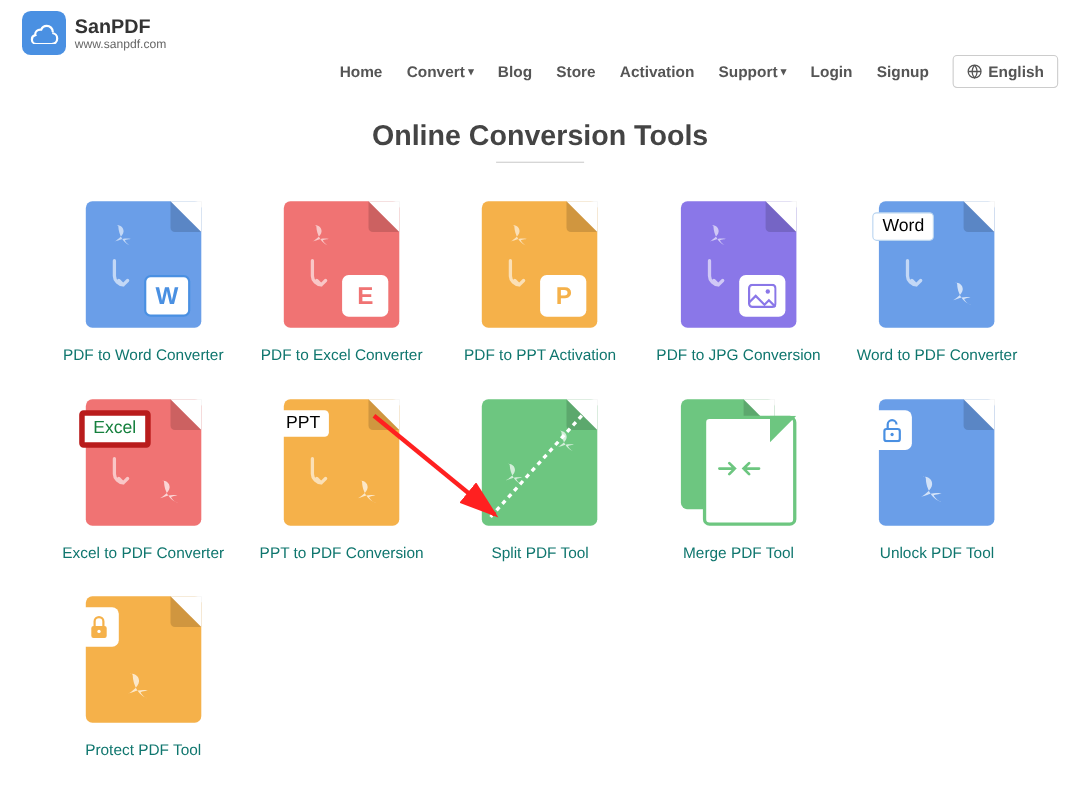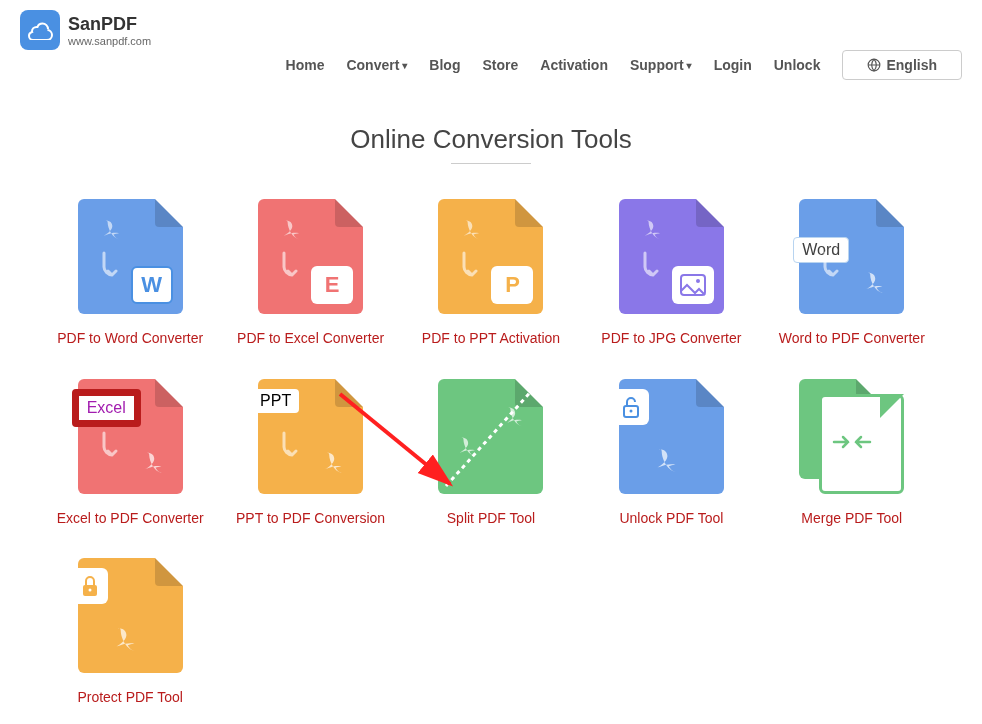--- a/index.html
+++ b/index.html
@@ -8,32 +8,32 @@
     
     .header { display: flex; align-items: flex-start; padding: 10px 20px; flex-direction: column; }
     .logo-area { display: flex; align-items: center; gap: 8px; }
     .logo-icon { width: 40px; height: 40px; background: #4a90e2; border-radius: 8px; display: flex; align-items: center; justify-content: center; }
     .logo-text { display: flex; flex-direction: column; }
     .logo-title { font-size: 18px; font-weight: bold; color: #333; }
     .logo-url { font-size: 11px; color: #666; }
     
     .nav { margin-left: auto; display: flex; align-items: center; gap: 22px; }
     .nav a { color: #555; text-decoration: none; font-size: 14px; cursor: pointer; display: flex; align-items: center; gap: 3px; font-weight: bold; }
-    .nav .lang-btn { border: 1px solid #ccc; border-radius: 4px; padding: 6px 24px; display: flex; align-items: center; gap: 5px; }
+    .nav .lang-btn { border: 1px solid #ccc; border-radius: 4px; padding: 6px 12px; display: flex; align-items: center; gap: 5px; }
     .chevron { font-size: 10px; }
     
     
-    .page-title { text-align: center; font-size: 26px; color: #444; margin: 34px 0 5px; font-weight: 400; }
+    .page-title { text-align: center; font-size: 26px; color: #444; margin: 18px 0 5px; font-weight: 700; }
     .title-underline { width: 80px; height: 1px; background: #ccc; margin: 8px auto 35px; }
     
     
     .grid { display: grid; grid-template-columns: repeat(5, 1fr); gap: 30px 20px; padding: 0 50px; }
     .tool-card { display: flex; flex-direction: column; align-items: center; cursor: pointer; }
     .tool-icon { width: 105px; height: 115px; position: relative; margin-bottom: 15px; }
-    .tool-label { text-align: center; font-size: 14px; color: #b91c1c; line-height: 1.4; }
+    .tool-label { text-align: center; font-size: 14px; color: #0f766e; line-height: 1.4; }
     
     
     .file-shape { width: 100%; height: 100%; position: relative; border-radius: 6px; }
     .file-fold { position: absolute; top: 0; right: 0; width: 28px; height: 28px; background: rgba(0,0,0,0.15); border-radius: 0 0 0 4px; }
     .file-fold::before { content:''; position:absolute; top:0; right:0; border-style: solid; border-width: 0 28px 28px 0; border-color: transparent #fff transparent transparent; }
     
     
     .blue { background: #6a9ee8; }
     .red { background: #f07373; }
     .orange { background: #f5b14a; }
@@ -43,22 +43,22 @@
     
     .adobe-mark { position: absolute; top: 18px; left: 18px; }
     .arrow-down { position: absolute; top: 52px; left: 22px; }
     .corner-badge { position: absolute; bottom: 10px; right: 10px; width: 42px; height: 38px; background: #fff; border-radius: 6px; display: flex; align-items: center; justify-content: center; font-size: 22px; font-weight: bold; }
     .corner-badge.blue-txt { color: #4a90e2; border: 2px solid #4a90e2; }
     .corner-badge.red-txt { color: #f07373; }
     .corner-badge.orange-txt { color: #f5b14a; }
     .corner-badge.img-badge { background: #fff; border-radius: 6px; }
     
     .top-badge { position: absolute; top: 10px; left: -6px; background: #fff; border-radius: 4px; padding: 3px 8px; font-size: 16px; font-weight: 500; }
-    .top-badge.blue-txt { color: #404040; border: 1px solid #b8d4f0; margin-top: 28px; }
-    .top-badge.red-txt { color: #a21caf; border: 7px solid #b91c1c; }
+    .top-badge.blue-txt { color: #000000; border: 1px solid #b8d4f0; }
+    .top-badge.red-txt { color: #15803d; border: 5px solid #b91c1c; }
     .top-badge.orange-txt { color: #000000; }
     
     .mini-adobe { position: absolute; bottom: 15px; right: 15px; }
     
     
     .split-line { position: absolute; top: 0; left: 0; width: 100%; height: 100%; pointer-events: none; }
     
     
     .merge-back { position: absolute; top: 0; left: 0; width: 85px; height: 100px; background: #6dc680; border-radius: 6px; }
     .merge-front { position: absolute; bottom: 0; right: 0; width: 85px; height: 100px; background: #fff; border: 3px solid #6dc680; border-radius: 6px; }
@@ -93,21 +93,21 @@
         <span class="chevron">▾</span>
       </a>
     <a>Blog</a>
     <a>Store</a>
     <a>Activation</a>
     <a>
         <span>Support</span>
         <span class="chevron">▾</span>
       </a>
     <a>Login</a>
-    <a>Unlock</a>
+    <a>Signup</a>
     <a class="lang-btn">
       <svg width="14" height="14" viewBox="0 0 24 24">
           <circle cx="12" cy="12" r="10" fill="none" stroke="#555" stroke-width="2"></circle>
           <path d="M2 12h20M12 2c2.5 3 4 7 4 10s-1.5 7-4 10c-2.5-3-4-7-4-10s1.5-7 4-10" fill="none" stroke="#555" stroke-width="2"></path>
         </svg>
       <span>English</span>
     </a>
   </nav>
 </div>
 
@@ -178,21 +178,21 @@
             </svg>
       <div class="corner-badge img-badge">
         <svg width="26" height="22" viewBox="0 0 26 22">
                 <rect x="1" y="1" width="24" height="20" rx="3" fill="none" stroke="#8a77e8" stroke-width="2"></rect>
                 <circle cx="18" cy="7" r="2" fill="#8a77e8"></circle>
                 <path d="M1 17l6-6 8 8 4-4 6 6" fill="none" stroke="#8a77e8" stroke-width="2"></path>
               </svg>
       </div>
     </div>
         </div>
-    <div class="tool-label">PDF to JPG Converter</div>
+    <div class="tool-label">PDF to JPG Conversion</div>
   </div>
 
 
   <div class="tool-card">
     <div class="tool-icon">
           <div class="file-shape blue">
             <div class="file-fold"></div>
       <div class="top-badge blue-txt">Word</div>
       <svg class="arrow-down" width="24" height="30" viewBox="0 0 24 30">
               <path d="M4 2v14c0 4 4 8 8 8m0 0l-4-4m4 4l4-4" fill="none" stroke="rgba(255,255,255,0.6)" stroke-width="3" stroke-linecap="round"></path>
@@ -246,59 +246,59 @@
             </svg>
       <svg style="position:absolute;top:55px;left:15px" width="28" height="28" viewBox="0 0 24 24">
               <path d="M7 3c4 0 6 2 6 5 0 4-7 8-7 8s3-1 6-2c2 3 5 5 7 5-2 0-4-2-5-4 3-1 5-1 5-1s-3-1-7 0c-2-3-3-7-3-9 0-1 0-2-2-2z" fill="rgba(255,255,255,0.7)"></path>
             </svg>
       <svg style="position:absolute;top:25px;right:15px" width="28" height="28" viewBox="0 0 24 24">
               <path d="M7 3c4 0 6 2 6 5 0 4-7 8-7 8s3-1 6-2c2 3 5 5 7 5-2 0-4-2-5-4 3-1 5-1 5-1s-3-1-7 0c-2-3-3-7-3-9 0-1 0-2-2-2z" fill="rgba(255,255,255,0.7)"></path>
             </svg>
     </div>
         </div>
     <div class="tool-label">Split PDF Tool</div>
+  </div>
+
+  <div class="tool-card">
+    <div class="tool-icon">
+      <div class="merge-back">
+            <div class="file-fold" style="right:auto;left:57px"></div>
+        <svg style="position:absolute;top:40px;left:15px" width="26" height="26" viewBox="0 0 24 24">
+              <path d="M7 3c4 0 6 2 6 5 0 4-7 8-7 8s3-1 6-2c2 3 5 5 7 5-2 0-4-2-5-4 3-1 5-1 5-1s-3-1-7 0c-2-3-3-7-3-9 0-1 0-2-2-2z" fill="rgba(255,255,255,0.7)"></path>
+            </svg>
+      </div>
+      <div class="merge-front">
+        <svg style="position:absolute;top:-3px;right:-3px" width="24" height="24" viewBox="0 0 24 24">
+              <path d="M0 0h24L0 24z" fill="#6dc680"></path>
+            </svg>
+        <svg style="position:absolute;top:35px;left:10px" width="40" height="20" viewBox="0 0 40 20">
+              <path d="M2 10h14m-5-5l5 5-5 5M38 10H24m5-5l-5 5 5 5" fill="none" stroke="#6dc680" stroke-width="2.5" stroke-linecap="round"></path>
+            </svg>
+      </div>
+    </div>
+    <div class="tool-label">Merge PDF Tool</div>
   </div>
 
   <div class="tool-card">
     <div class="tool-icon">
           <div class="file-shape blue">
             <div class="file-fold"></div>
       <div class="lock-badge">
         <svg width="20" height="22" viewBox="0 0 20 22">
                 <rect x="3" y="10" width="14" height="11" rx="2" fill="none" stroke="#4a90e2" stroke-width="2"></rect>
                 <path d="M6 10V6a4 4 0 018 0" fill="none" stroke="#4a90e2" stroke-width="2"></path>
                 <circle cx="10" cy="15" r="1.5" fill="#4a90e2"></circle>
               </svg>
       </div>
       <svg style="position:absolute;bottom:15px;left:30px" width="34" height="34" viewBox="0 0 24 24">
               <path d="M7 3c4 0 6 2 6 5 0 4-7 8-7 8s3-1 6-2c2 3 5 5 7 5-2 0-4-2-5-4 3-1 5-1 5-1s-3-1-7 0c-2-3-3-7-3-9 0-1 0-2-2-2z" fill="rgba(255,255,255,0.7)"></path>
             </svg>
     </div>
         </div>
     <div class="tool-label">Unlock PDF Tool</div>
-  </div>
-
-  <div class="tool-card">
-    <div class="tool-icon">
-      <div class="merge-back">
-            <div class="file-fold" style="right:auto;left:57px"></div>
-        <svg style="position:absolute;top:40px;left:15px" width="26" height="26" viewBox="0 0 24 24">
-              <path d="M7 3c4 0 6 2 6 5 0 4-7 8-7 8s3-1 6-2c2 3 5 5 7 5-2 0-4-2-5-4 3-1 5-1 5-1s-3-1-7 0c-2-3-3-7-3-9 0-1 0-2-2-2z" fill="rgba(255,255,255,0.7)"></path>
-            </svg>
-      </div>
-      <div class="merge-front">
-        <svg style="position:absolute;top:-3px;right:-3px" width="24" height="24" viewBox="0 0 24 24">
-              <path d="M0 0h24L0 24z" fill="#6dc680"></path>
-            </svg>
-        <svg style="position:absolute;top:35px;left:10px" width="40" height="20" viewBox="0 0 40 20">
-              <path d="M2 10h14m-5-5l5 5-5 5M38 10H24m5-5l-5 5 5 5" fill="none" stroke="#6dc680" stroke-width="2.5" stroke-linecap="round"></path>
-            </svg>
-      </div>
-    </div>
-    <div class="tool-label">Merge PDF Tool</div>
   </div>
 
   <div class="tool-card">
     <div class="tool-icon">
           <div class="file-shape orange">
             <div class="file-fold"></div>
       <div class="lock-badge">
         <svg width="20" height="22" viewBox="0 0 20 22">
                 <rect x="3" y="10" width="14" height="11" rx="2" fill="#f5b14a"></rect>
                 <path d="M6 10V6a4 4 0 018 0v4" fill="none" stroke="#f5b14a" stroke-width="2"></path>

